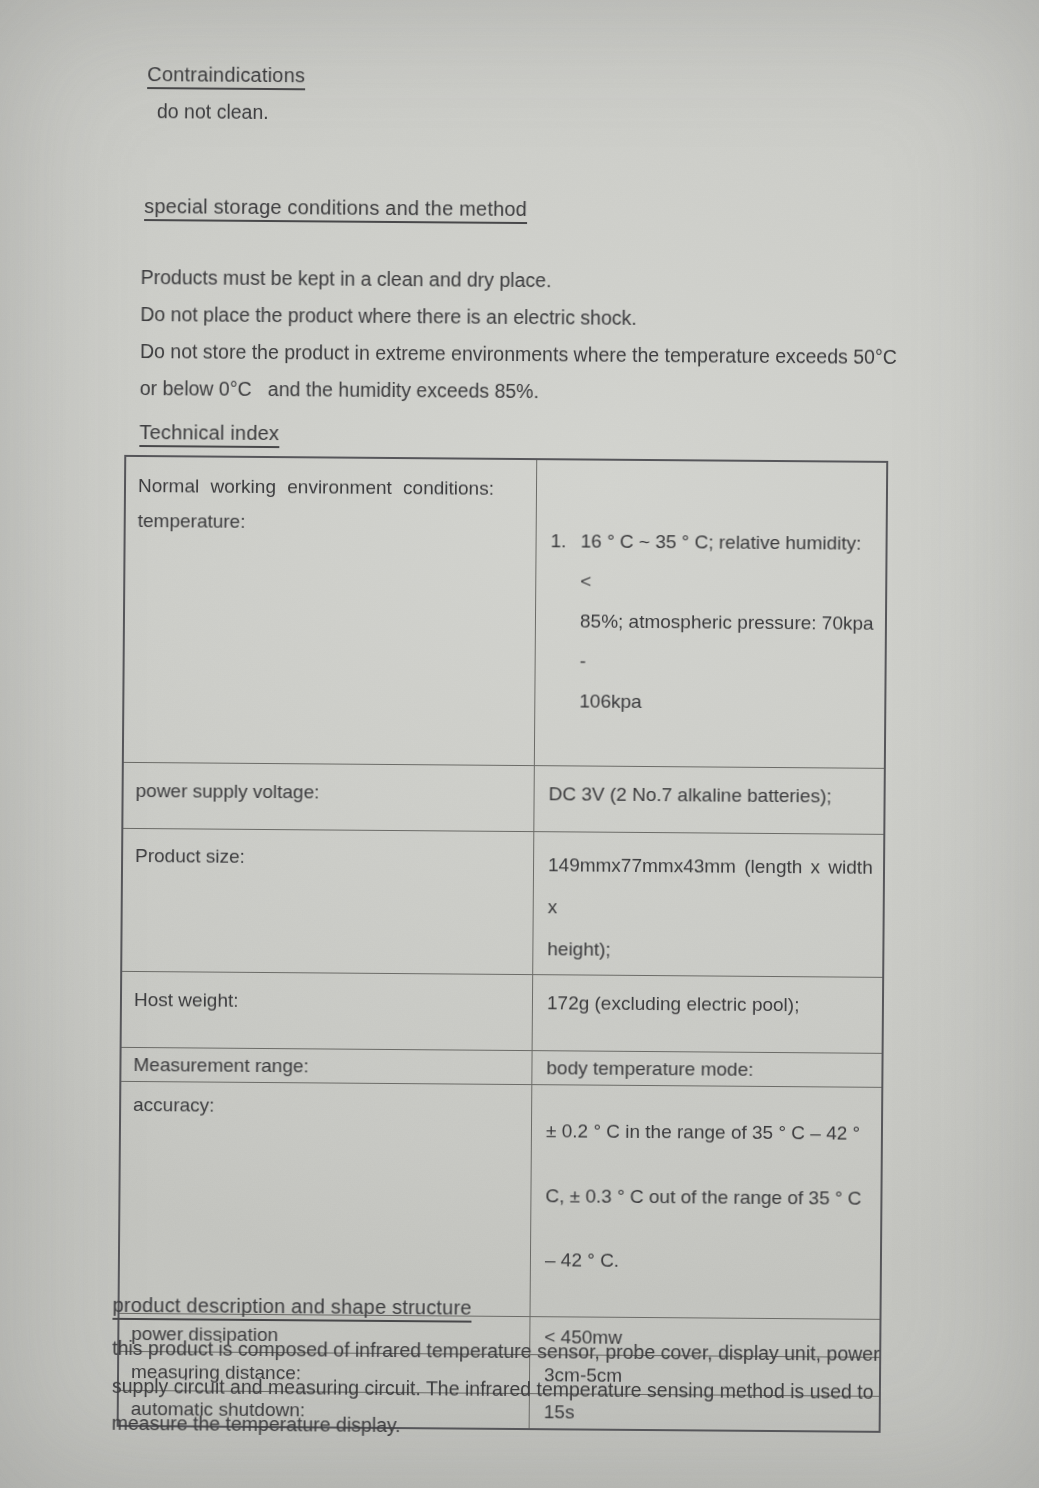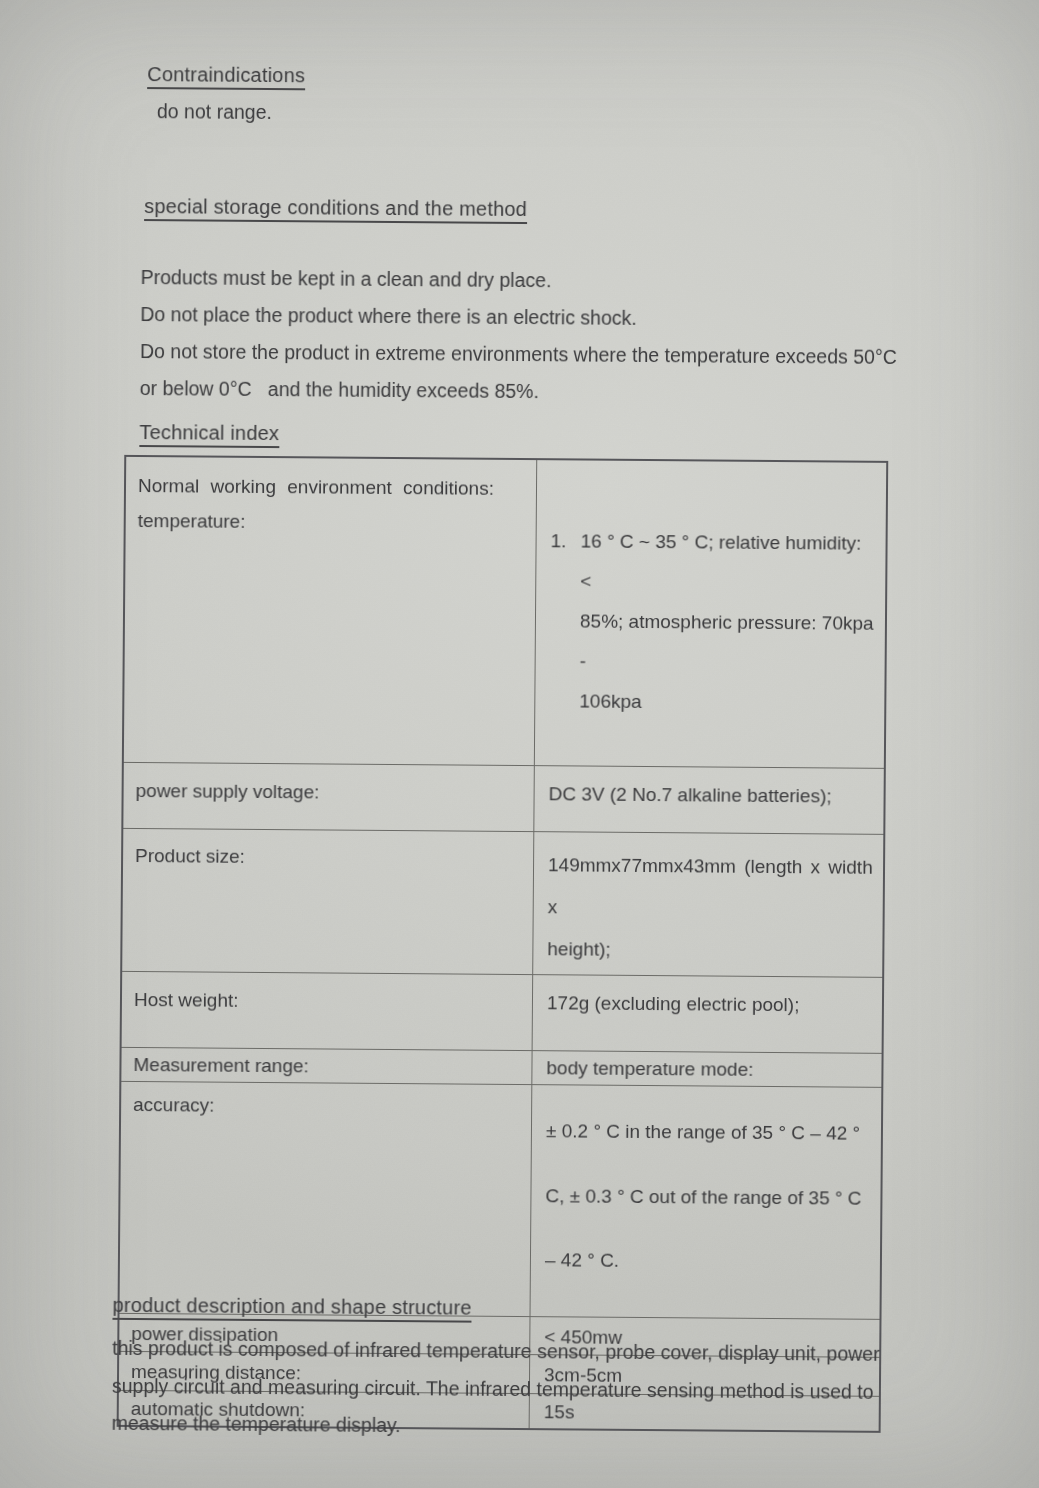--- a/index.html
+++ b/index.html
@@ -105,21 +105,21 @@
   </filter>
   <rect width="100%" height="100%" filter="url(#paperNoise)"></rect>
 </svg>
 
 <div class="sheet">
 
   <div class="abs h-contra">
     <span class="heading">Contraindications</span>
   </div>
 
-  <div class="abs p-apply bodytext">do not range.</div>
+  <div class="abs p-apply bodytext">do not clean.</div>
 
   <div class="abs h-storage">
     <span class="heading">special storage conditions and the method</span>
   </div>
 
   <div class="abs p-storage bodytext">
     <div class="pre">Products must be kept in a clean and dry place.</div>
     <div class="pre">Do not place the product where there is an electric shock.</div>
     <div class="pre">Do not store the product in extreme environments where the temperature exceeds 50°C
 or below 0°C&nbsp;&nbsp; and the humidity exceeds 85%.</div>

